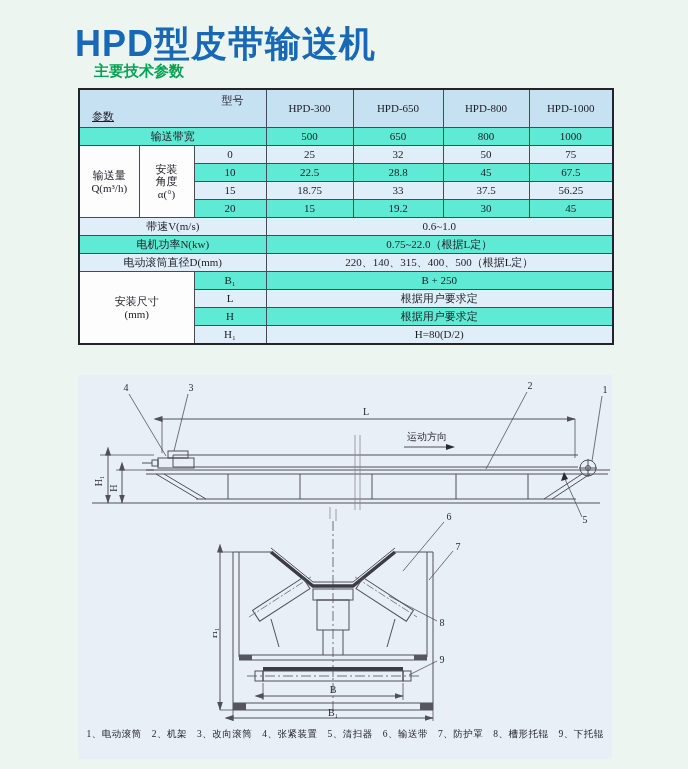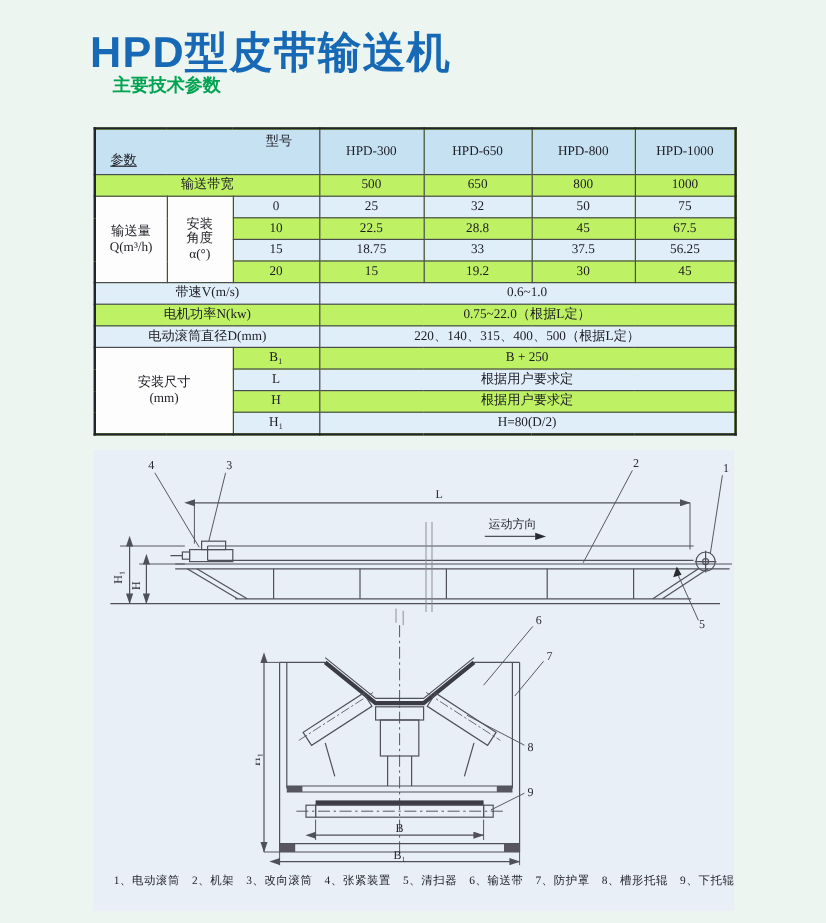--- a/index.html
+++ b/index.html
@@ -18,26 +18,26 @@
   }
   .sec-head{
     position:absolute;left:78px;
     font-size:15px;font-weight:bold;color:#00a351;margin-left:16px;
   }
   .sec-params{top:62px;}
   .sec-outline{top:349px;}
 
   
   table.spec{
-    position:absolute;left:78px;top:106px;
+    position:absolute;left:78px;top:88px;
     width:534px;border-collapse:collapse;table-layout:fixed;
     font-family:"Liberation Serif",serif;
     font-size:11px;color:#1c1c24;
     border:2px solid #23232b;
-    background:#bef264;
+    background:#5eead4;
   }
   table.spec td{
     border:1px solid #4a4a52;
     text-align:center;vertical-align:middle;
     padding:0 2px;height:17px;line-height:1.15;
     overflow:hidden;
   }
   tr.hdr td{height:37px;background:#c6e1f2;}
   td.corner{position:relative;padding:0;
     background-image:linear-gradient(to bottom right,
@@ -53,21 +53,21 @@
     position:absolute;left:78px;top:375px;
     width:534px;height:384px;background:#e9eff7;
   }
   .panel svg{position:absolute;display:block;}
   svg text{
     font-family:"Liberation Serif",serif;
     fill:#2a2a33;font-size:10px;
   }
   .legend{
     position:absolute;left:0;top:353px;width:534px;
-    text-align:right;font-size:9.5px;color:#23232b;
+    text-align:center;font-size:9.5px;color:#23232b;
     font-family:"Liberation Serif",serif;
     letter-spacing:.5px;
   }
 </style>
 </head>
 <body>
 
 <div class="page">
 
   <div class="title">HPD型皮带输送机</div>

